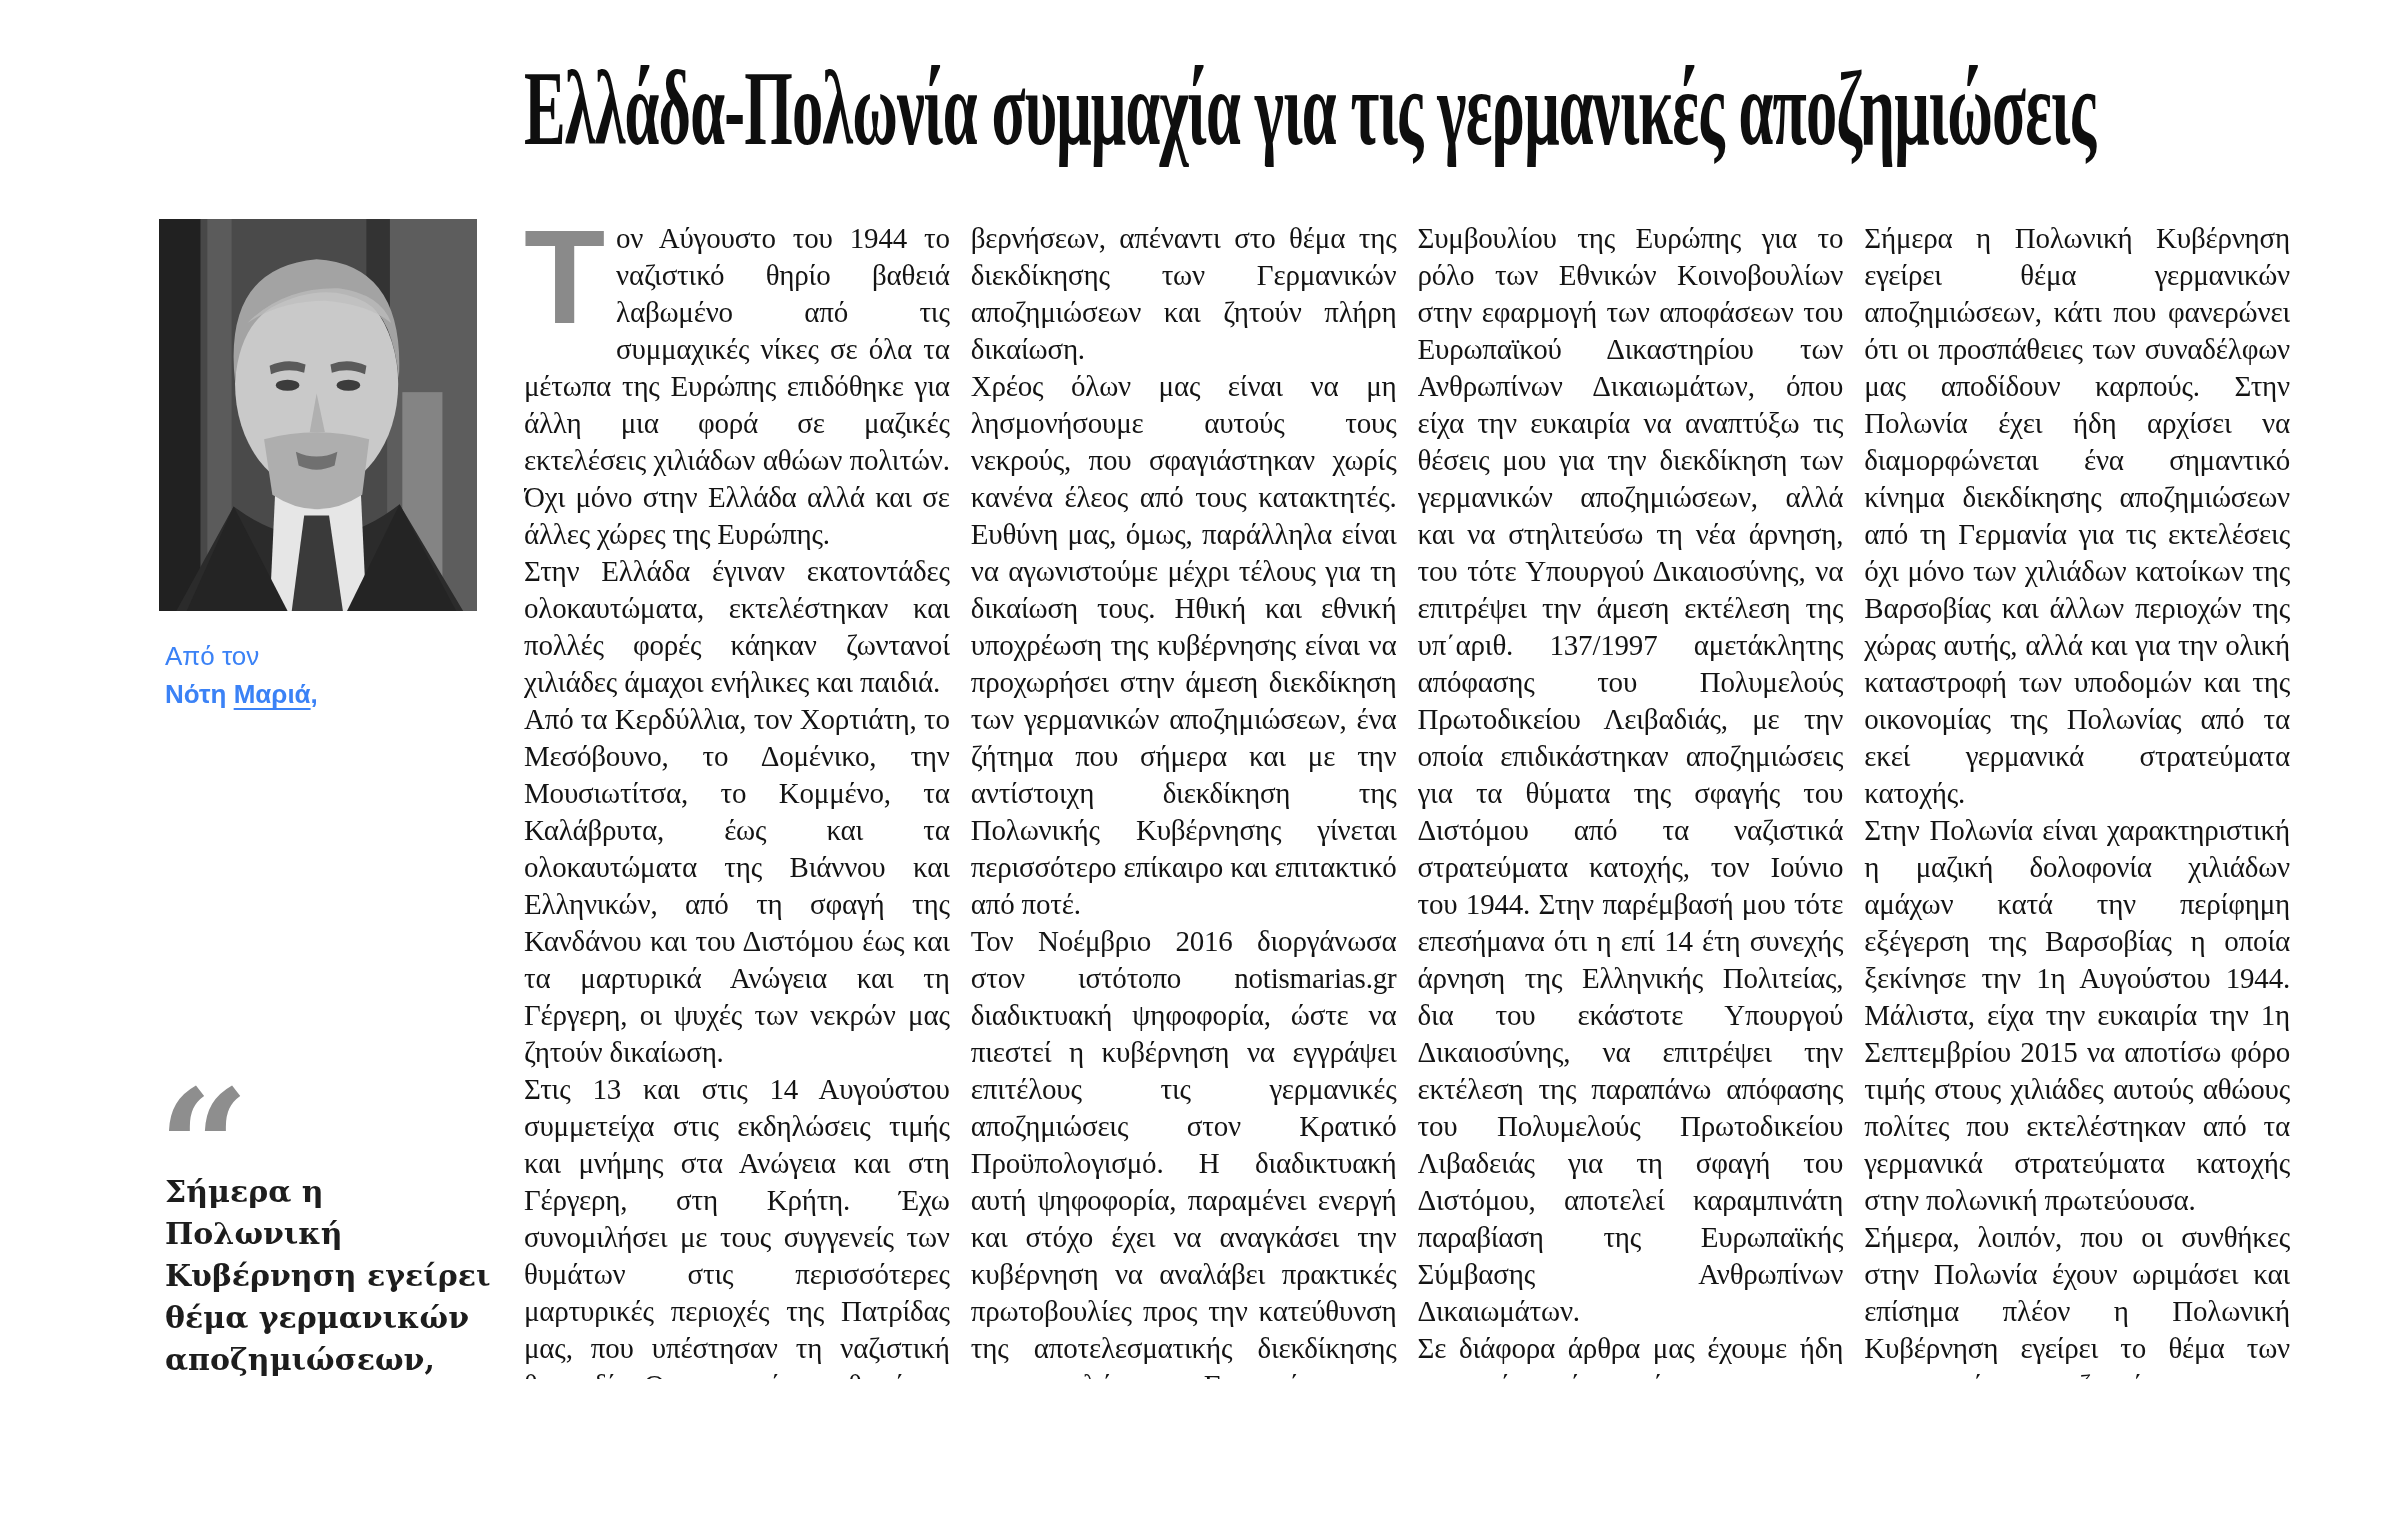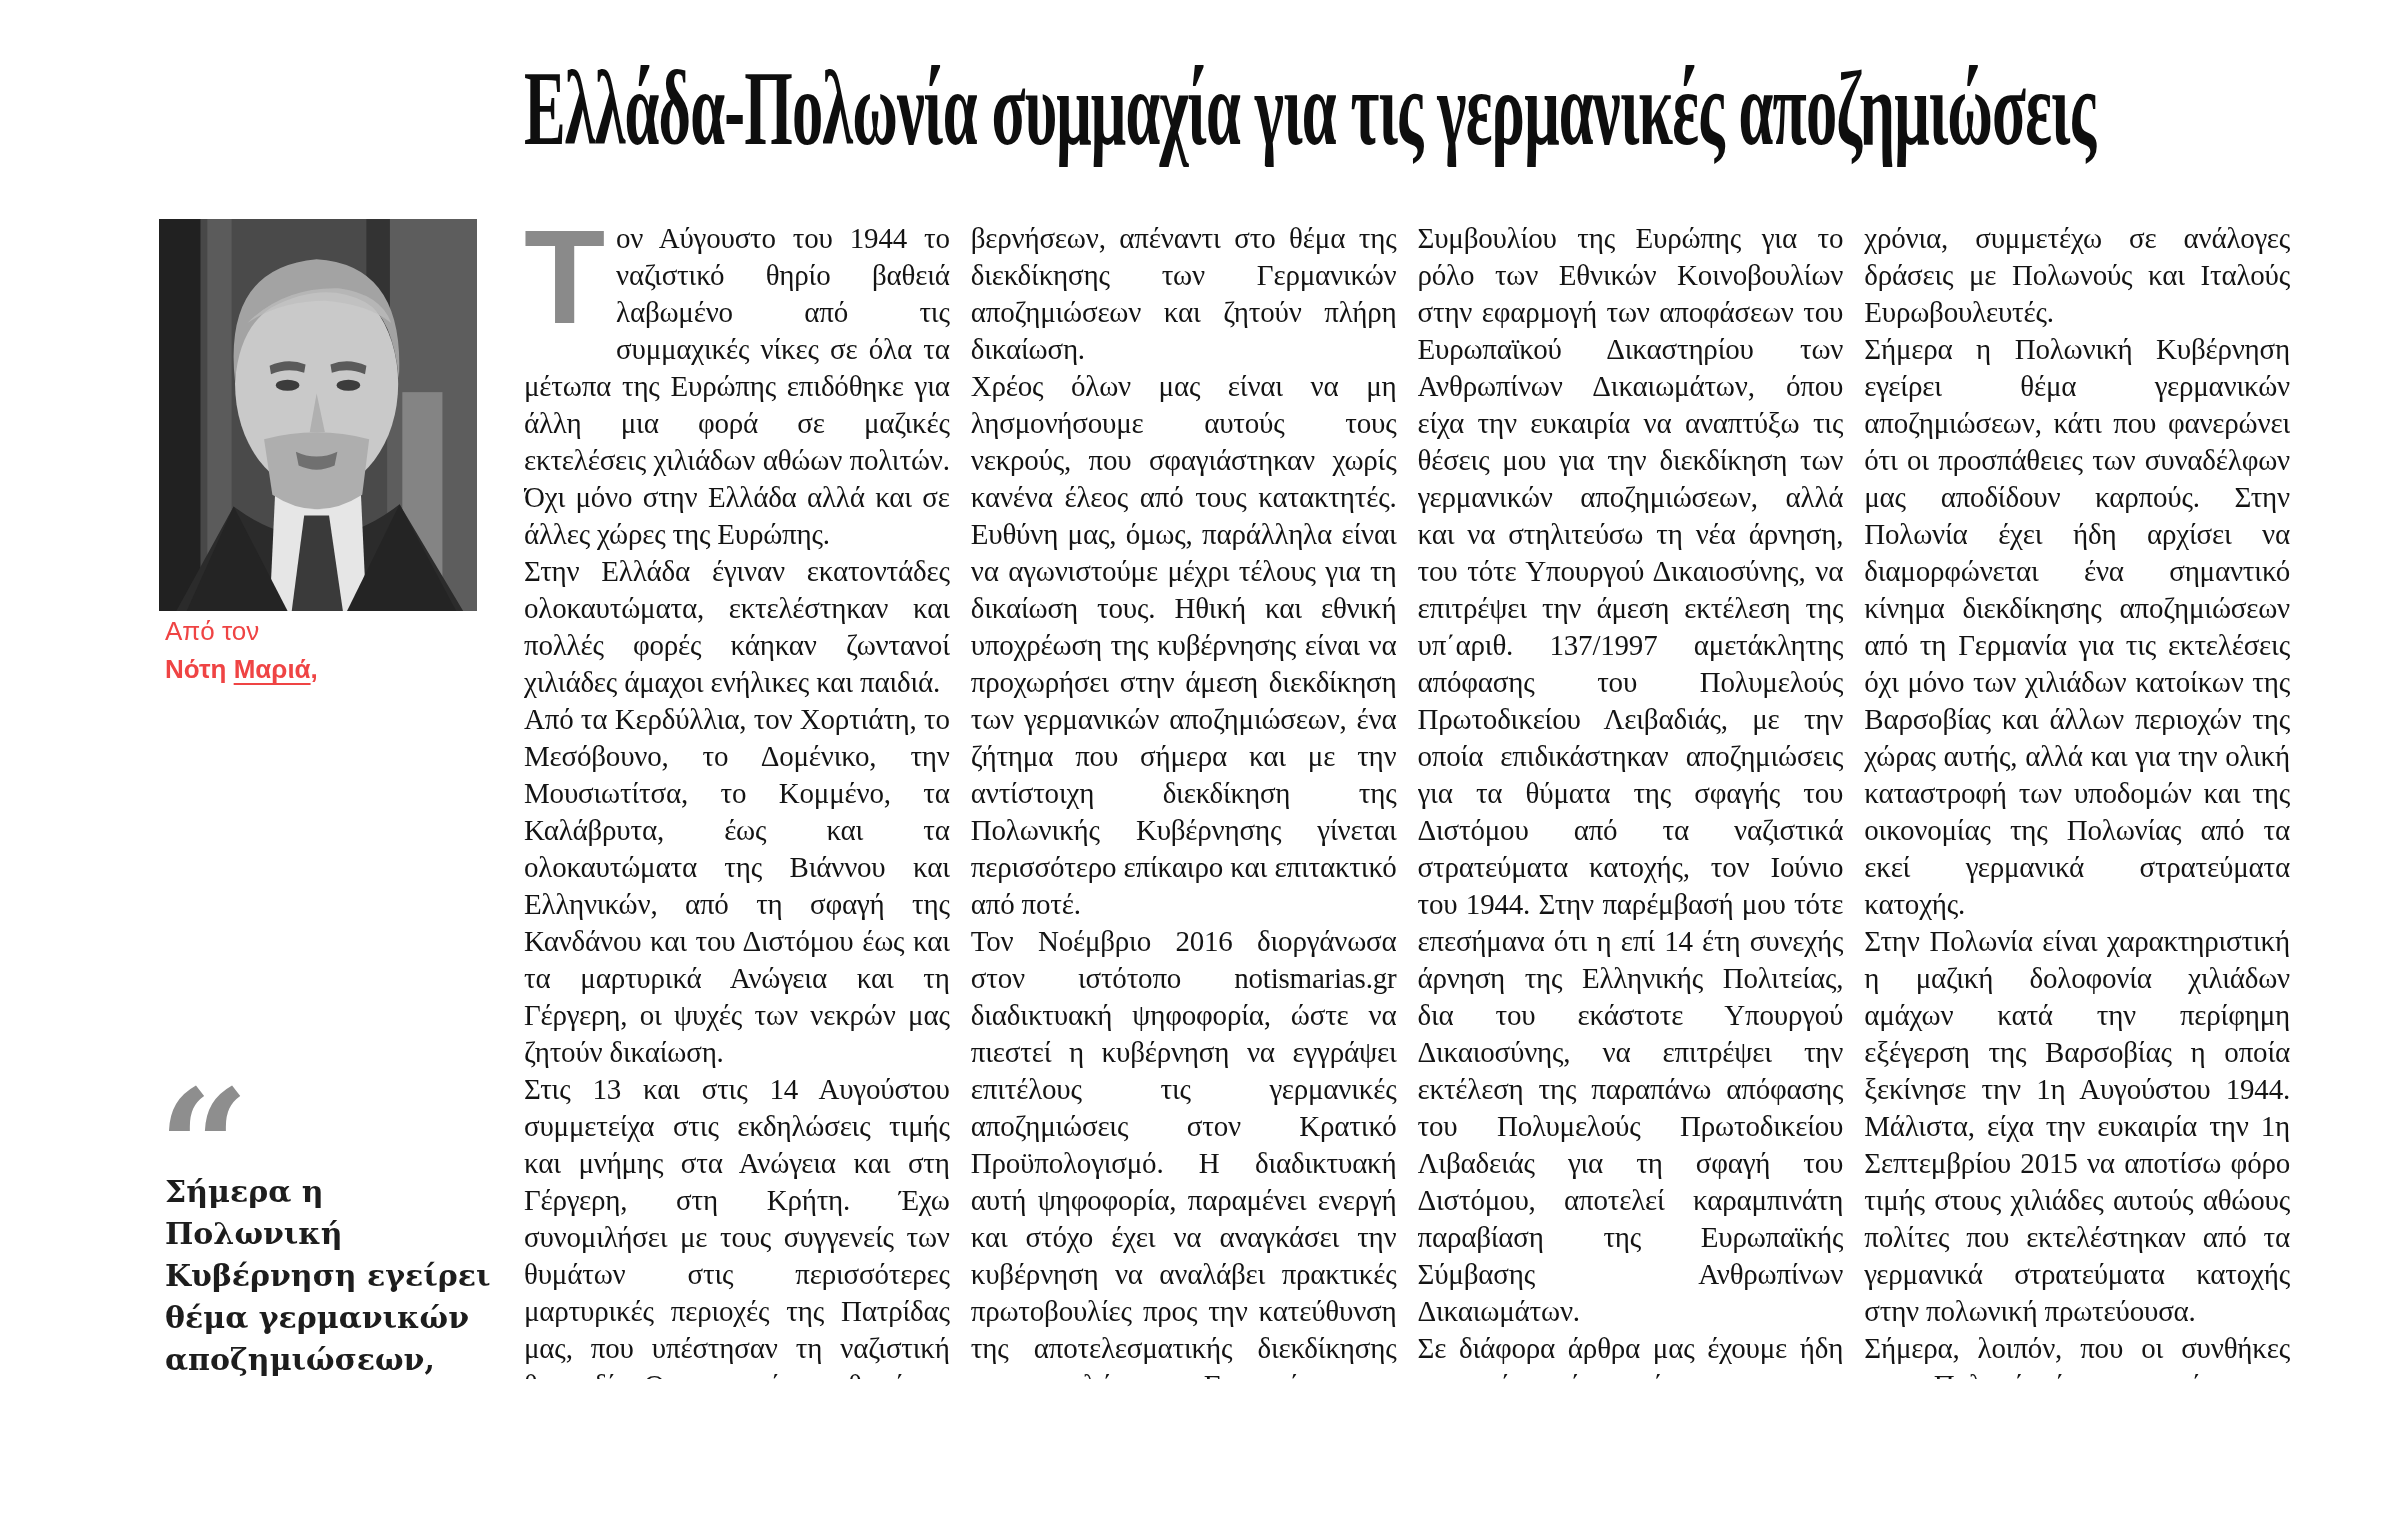--- a/index.html
+++ b/index.html
@@ -36,26 +36,26 @@
     top:219px;
     width:318px;
     height:392px;
     overflow:hidden;
   }
   .photo svg{display:block;width:100%;height:100%;}
   
   .byline{
     position:absolute;
     left:165px;
-    top:612px;
+    top:637px;
     width:318px;
     font-family:"Liberation Sans", sans-serif;
     font-size:26px;
     line-height:38px;
-    color:#ef4444;
+    color:#3b82f6;
   }
   .byline .bname{font-weight:bold;}
   .byline .underl{
     text-decoration:underline;
     text-decoration-thickness:2.1px;
     text-underline-offset:4.8px;
   }
   
   .quote-icon{
     position:absolute;
@@ -174,21 +174,20 @@
         <p>βερνήσεων, απέναντι στο θέμα της διεκδίκησης των Γερμανικών αποζημιώσεων και ζητούν πλήρη δικαίωση.</p>
         <p>Χρέος όλων μας είναι να μη λησμονήσουμε αυτούς τους νεκρούς, που σφαγιάστηκαν χωρίς κανένα έλεος από τους κατακτητές. Ευθύνη μας, όμως, παράλληλα είναι να αγωνιστούμε μέχρι τέλους για τη δικαίωση τους. Ηθική και εθνική υποχρέωση της κυβέρνησης είναι να προχωρήσει στην άμεση διεκδίκηση των γερμανικών αποζημιώσεων, ένα ζήτημα που σήμερα και με την αντίστοιχη διεκδίκηση της Πολωνικής Κυβέρνησης γίνεται περισσότερο επίκαιρο και επιτακτικό από ποτέ.</p>
         <p>Τον Νοέμβριο 2016 διοργάνωσα στον ιστότοπο notismarias.gr διαδικτυακή ψηφοφορία, ώστε να πιεστεί η κυβέρνηση να εγγράψει επιτέλους τις γερμανικές αποζημιώσεις στον Κρατικό Προϋπολογισμό. Η διαδικτυακή αυτή ψηφοφορία, παραμένει ενεργή και στόχο έχει να αναγκάσει την κυβέρνηση να αναλάβει πρακτικές πρωτοβουλίες προς την κατεύθυνση της αποτελεσματικής διεκδίκησης των οφειλών της Γερμανίας προς την Ελλάδα και να θέσει την Ελληνική Βουλή προ των ευθυνών της.</p>
         <p>Πιστός στη βασική μου θέση για την διεκδίκηση των γερμανικών αποζημιώσεων, τον Φεβρουάριο του 2014, είχα συμμετάσχει στις εργασίες του Σεμιναρίου που διοργάνωσε στη Βαρσοβία η Κοινοβουλευτική Συνέλευση του</p>
       </div>
       <div class="column">
         <p>Συμβουλίου της Ευρώπης για το ρόλο των Εθνικών Κοινοβουλίων στην εφαρμογή των αποφάσεων του Ευρωπαϊκού Δικαστηρίου των Ανθρωπίνων Δικαιωμάτων, όπου είχα την ευκαιρία να αναπτύξω τις θέσεις μου για την διεκδίκηση των γερμανικών αποζημιώσεων, αλλά και να στηλιτεύσω τη νέα άρνηση, του τότε Υπουργού Δικαιοσύνης, να επιτρέψει την άμεση εκτέλεση της υπ΄αριθ. 137/1997 αμετάκλητης απόφασης του Πολυμελούς Πρωτοδικείου Λειβαδιάς, με την οποία επιδικάστηκαν αποζημιώσεις για τα θύματα της σφαγής του Διστόμου από τα ναζιστικά στρατεύματα κατοχής, τον Ιούνιο του 1944. Στην παρέμβασή μου τότε επεσήμανα ότι η επί 14 έτη συνεχής άρνηση της Ελληνικής Πολιτείας, δια του εκάστοτε Υπουργού Δικαιοσύνης, να επιτρέψει την εκτέλεση της παραπάνω απόφασης του Πολυμελούς Πρωτοδικείου Λιβαδειάς για τη σφαγή του Διστόμου, αποτελεί καραμπινάτη παραβίαση της Ευρωπαϊκής Σύμβασης Ανθρωπίνων Δικαιωμάτων.</p>
         <p>Σε διάφορα άρθρα μας έχουμε ήδη επισημάνει ότι στόχος μας στην Ευρωβουλή είναι η δημιουργία ενός δικτύου συνεργασίας με Ιταλούς, Πολωνούς και άλλους Ευρωβουλευτές προκειμένου να συντονίσουμε τις ενέργειές μας και τη δράση μας για τη διεκδίκηση των γερμανικών αποζημιώσεων προς την Ελλάδα, την Ιταλία, την Πολωνία και αλλού. Στο πλαίσιο αυτό, εδώ και τρία τουλάχιστον</p>
       </div>
       <div class="column">
-        <p>χρόνια, συμμετέχω σε ανάλογες δράσεις με Πολωνούς και Ιταλούς Ευρωβουλευτές.</p>
         <p>Σήμερα η Πολωνική Κυβέρνηση εγείρει θέμα γερμανικών αποζημιώσεων, κάτι που φανερώνει ότι οι προσπάθειες των συναδέλφων μας αποδίδουν καρπούς. Στην Πολωνία έχει ήδη αρχίσει να διαμορφώνεται ένα σημαντικό κίνημα διεκδίκησης αποζημιώσεων από τη Γερμανία για τις εκτελέσεις όχι μόνο των χιλιάδων κατοίκων της Βαρσοβίας και άλλων περιοχών της χώρας αυτής, αλλά και για την ολική καταστροφή των υποδομών και της οικονομίας της Πολωνίας από τα εκεί γερμανικά στρατεύματα κατοχής.</p>
         <p>Στην Πολωνία είναι χαρακτηριστική η μαζική δολοφονία χιλιάδων αμάχων κατά την περίφημη εξέγερση της Βαρσοβίας η οποία ξεκίνησε την 1η Αυγούστου 1944. Μάλιστα, είχα την ευκαιρία την 1η Σεπτεμβρίου 2015 να αποτίσω φόρο τιμής στους χιλιάδες αυτούς αθώους πολίτες που εκτελέστηκαν από τα γερμανικά στρατεύματα κατοχής στην πολωνική πρωτεύουσα.</p>
         <p>Σήμερα, λοιπόν, που οι συνθήκες στην Πολωνία έχουν ωριμάσει και επίσημα πλέον η Πολωνική Κυβέρνηση εγείρει το θέμα των γερμανικών αποζημιώσεων, μας δίνεται η ευκαιρία να συμμαχήσουμε μαζί τους . Ελλάδα-Πολωνία συμμαχία, λοιπόν, για τις γερμανικές αποζημιώσεις.</p>
       </div>
     </div>
 
 </div>
 
 
 </body></html>

